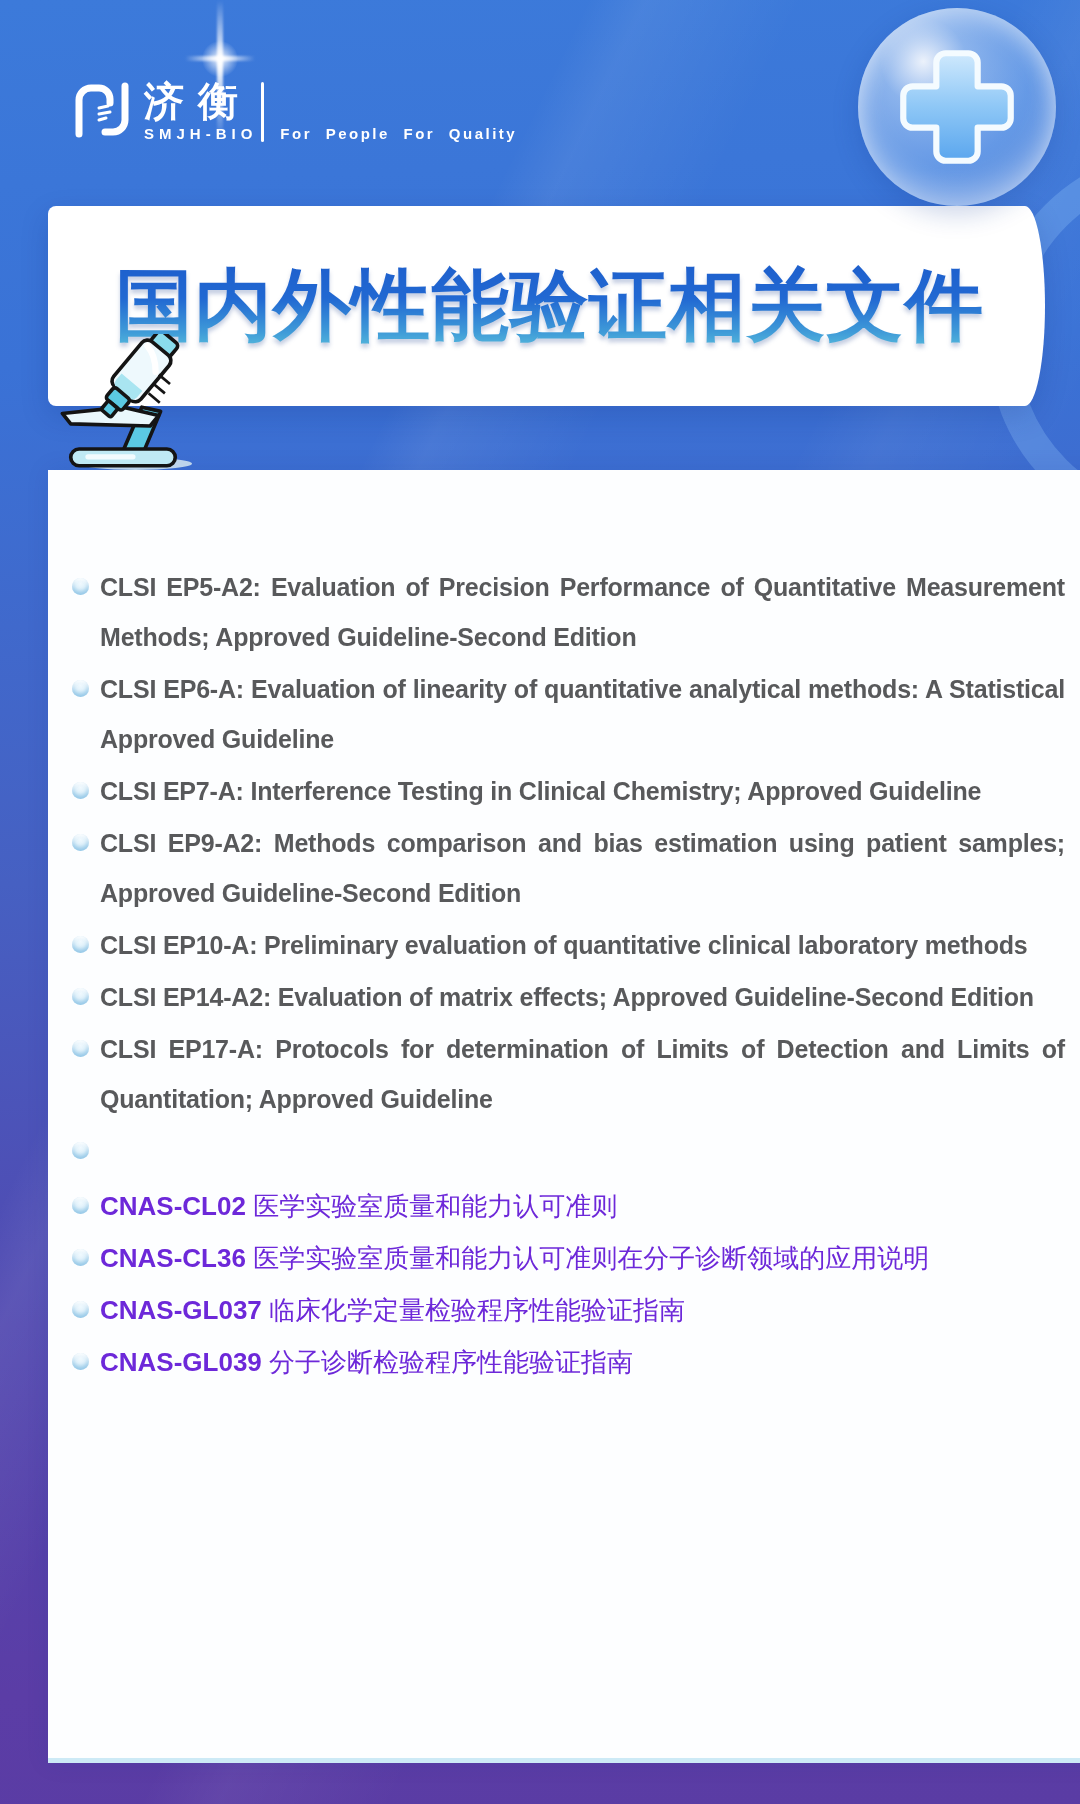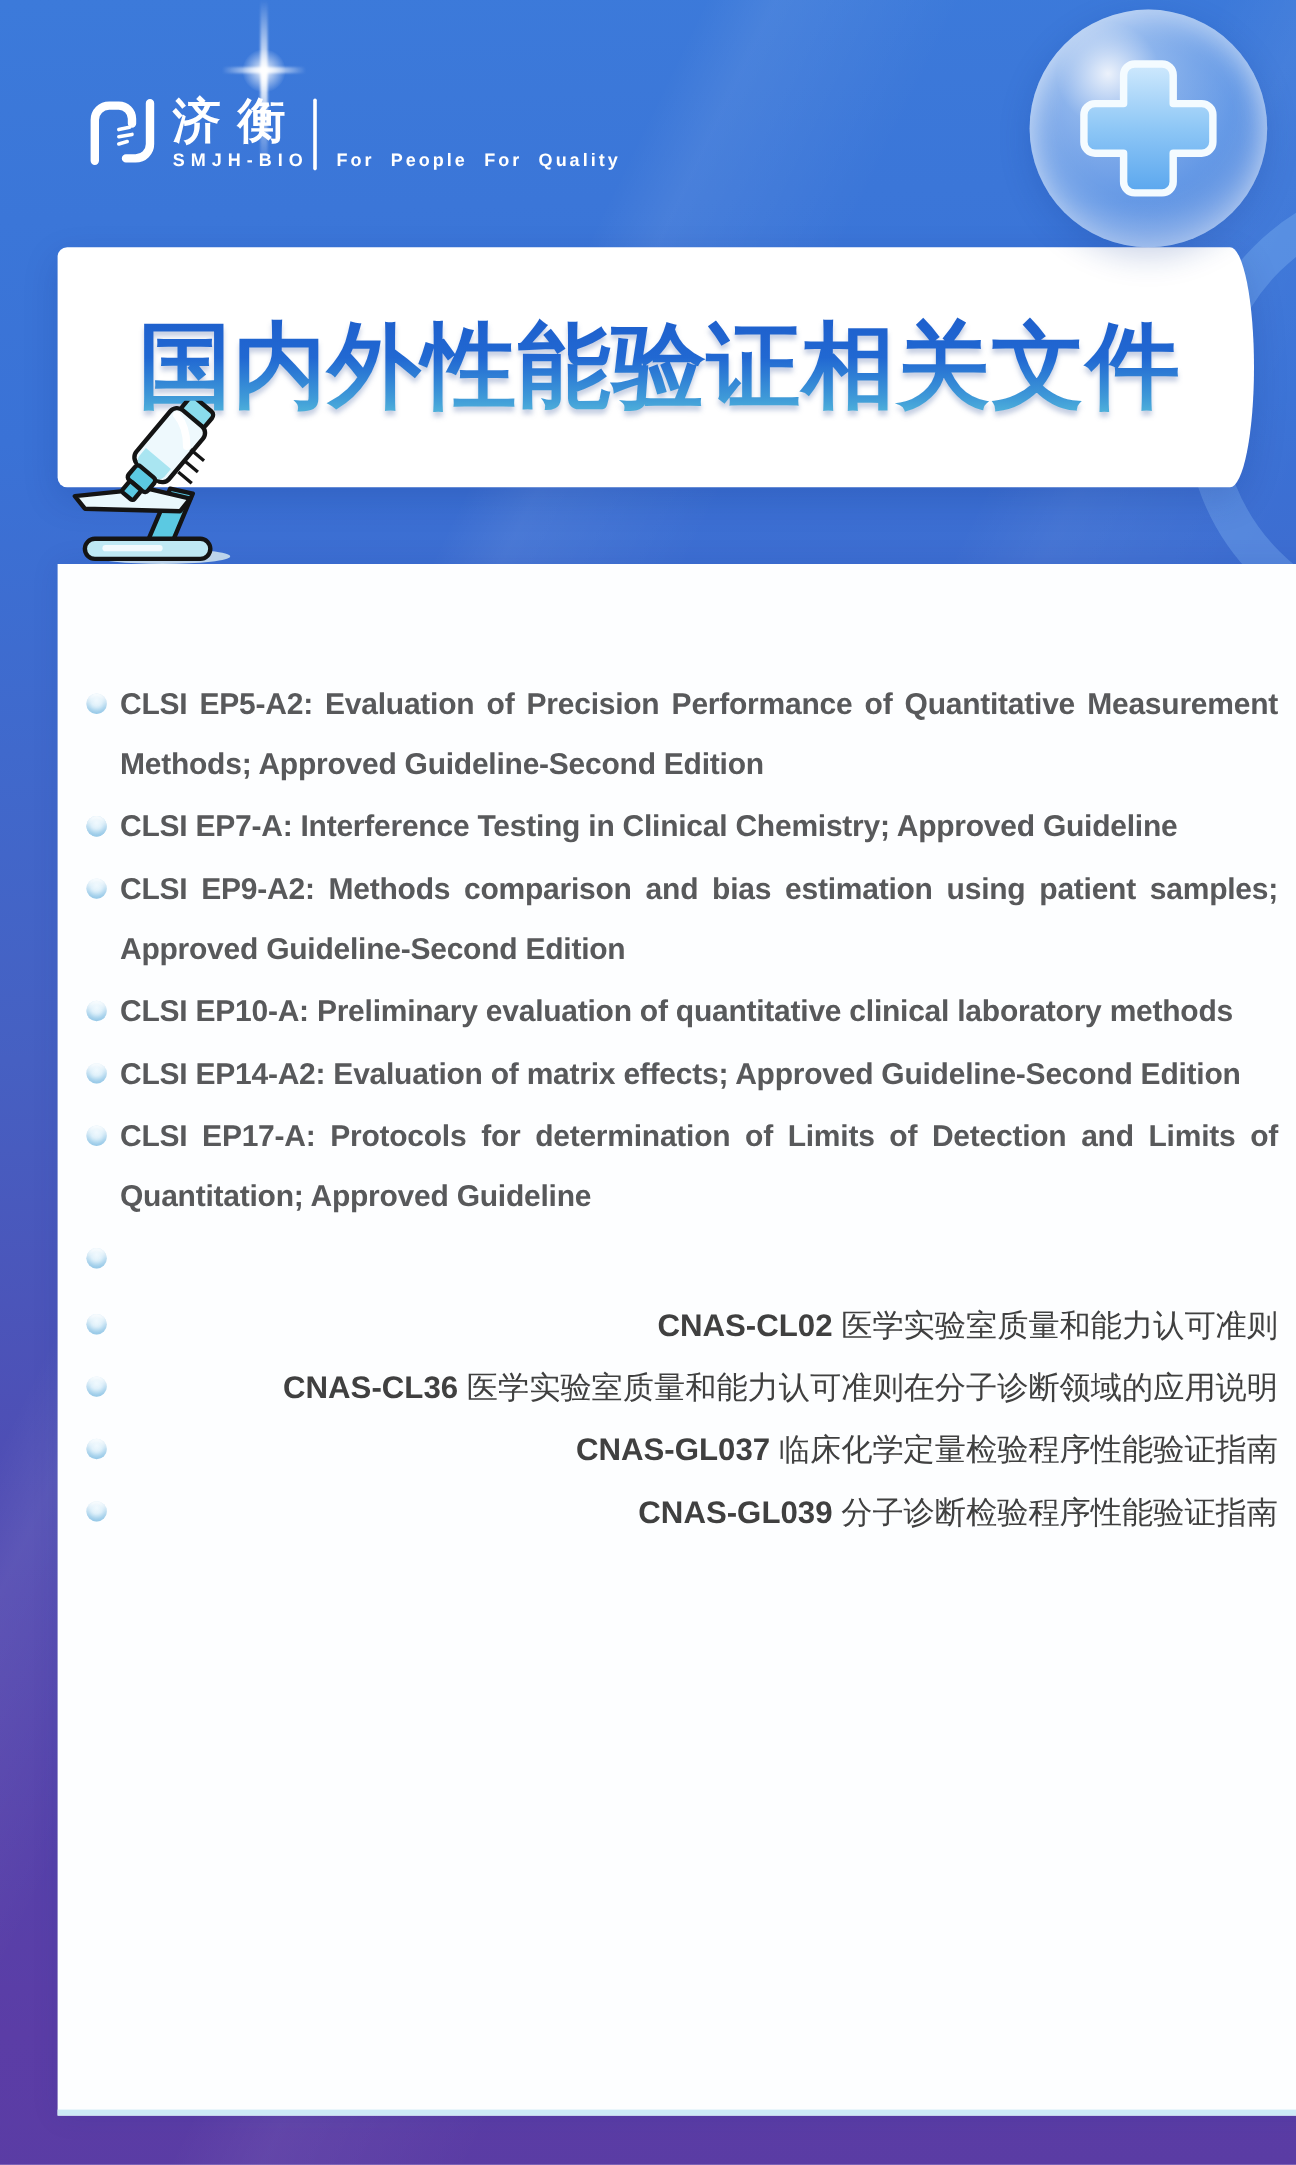--- a/index.html
+++ b/index.html
@@ -52,21 +52,21 @@
   }
   .micro{position:absolute;left:54px;top:334px;z-index:4;}
   
   .card{position:absolute;left:48px;top:470px;width:1067px;height:1293px;background:#fdfeff;z-index:3;
     border-bottom:5px solid #cdeaf6;box-shadow:0 0 22px rgba(20,50,140,0.10);
     box-sizing:border-box;padding:0 50px 0 52px;}
   ul{list-style:none;margin:0;padding:0;}
   .doc-list{margin-top:92px;font-size:25px;font-weight:700;color:#58595b;line-height:50px;
     text-align:justify;letter-spacing:-0.2px;}
   .doc-list li{position:relative;margin-bottom:2px;}
-  .cnas-list{margin-top:56px;font-size:26px;color:#404040;line-height:52px;text-align:right;}
+  .cnas-list{margin-top:56px;font-size:26px;color:#6d28d9;line-height:52px;text-align:left;}
   .cnas-list li{position:relative;white-space:nowrap;}
   .bullet{position:absolute;left:-28px;top:16px;width:17px;height:17px;border-radius:50%;
     background:radial-gradient(circle at 50% 32%,#f0f9fe 0%,#e2f2fb 35%,#bfe2f5 70%,#9ed3ef 100%);
     box-shadow:inset 0 -3px 4px rgba(120,180,220,0.55),inset 0 2px 3px #ffffff;}
   .cnas-list .bullet{top:17px;}
   .code{font-weight:700;}
   .code::after{content:" ";}
   .desc{font-weight:400;}
 </style>
 </head>
@@ -150,20 +150,21 @@
 <div class="card">
   <ul class="doc-list">
 
       <li>
         <span class="bullet"></span>
         <span>CLSI EP5-A2: Evaluation of Precision Performance of Quantitative Measurement Methods; Approved Guideline-Second Edition</span>
       </li>
 
       <li>
         <span class="bullet"></span>
+        <span>CLSI EP6-A: Evaluation of linearity of quantitative analytical methods: A Statistical Approved Guideline</span>
       </li>
 
       <li>
         <span class="bullet"></span>
         <span>CLSI EP7-A: Interference Testing in Clinical Chemistry; Approved Guideline</span>
       </li>
 
       <li>
         <span class="bullet"></span>
         <span>CLSI EP9-A2: Methods comparison and bias estimation using patient samples; Approved Guideline-Second Edition</span>

